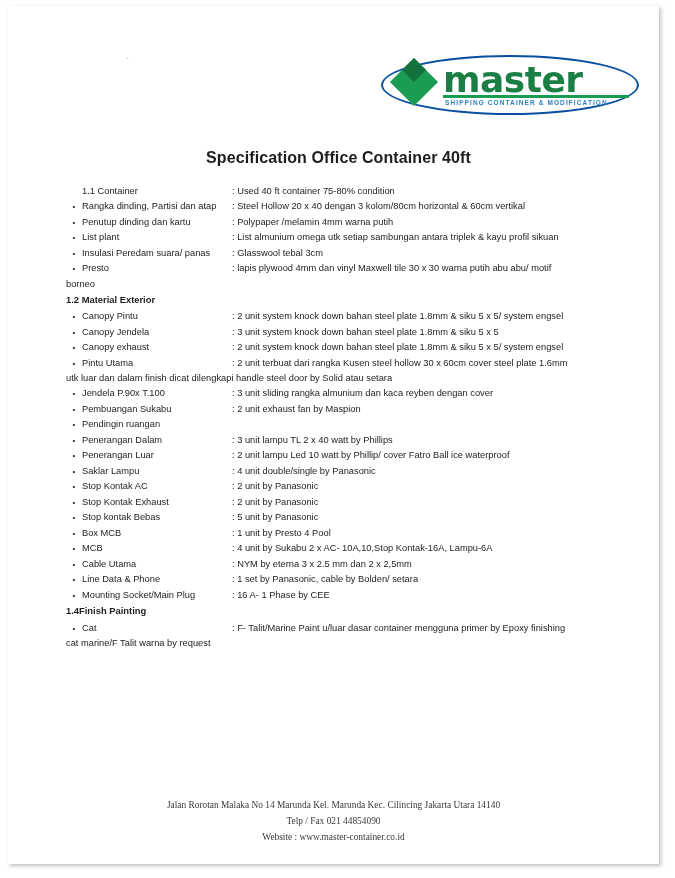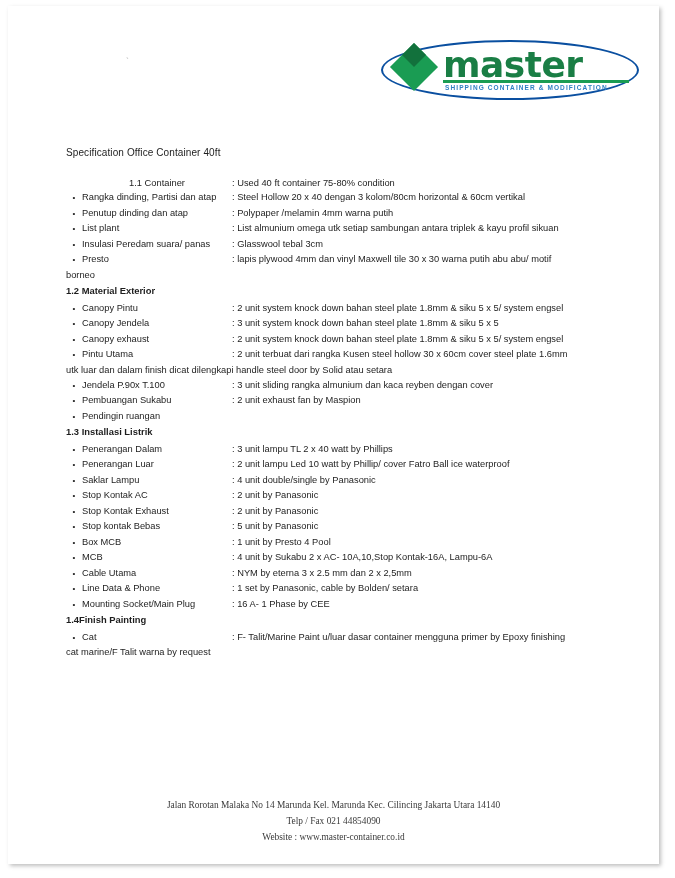--- a/index.html
+++ b/index.html
@@ -25,21 +25,21 @@
     width: 651px;
     height: 858px;
     background: #ffffff;
     box-shadow: 2px 2px 4px rgba(0,0,0,0.25);
     box-sizing: border-box;
   }
   
   .logo-block {
     position: absolute;
     right: 18px;
-    top: 30px;
+    top: 45px;
     width: 260px;
     height: 72px;
   }
   .logo-oval {
     position: absolute;
     left: 0;
     top: 4px;
     width: 258px;
     height: 60px;
     border: 2px solid #0a4fa0;
@@ -102,22 +102,23 @@
   .content {
     position: absolute;
     left: 58px;
     top: 140px;
     width: 545px;
     font-size: 9.3px;
     color: #1d1d1d;
     line-height: 1.45;
   }
   .doc-title {
-    font-size: 10px;
-    font-weight: normal;
+    text-align: center;
+    font-size: 16px;
+    font-weight: bold;
     margin: 0 0 16px 0;
     letter-spacing: 0.1px;
   }
   .section-head {
     font-weight: bold;
     font-size: 9.4px;
     margin: 0 0 4px 0;
   }
   .row {
     display: flex;
@@ -138,21 +139,21 @@
   .label {
     width: 150px;
     flex: 0 0 150px;
   }
   .value {
     flex: 1 1 auto;
   }
   .plain-line {
     margin: 0 0 1.5px 0;
   }
-  .first-row .label { width: 150px; flex: 0 0 150px; text-align: center; }
+  .first-row .label { width: 150px; flex: 0 0 150px; }
   
   .footer {
     position: absolute;
     left: 0;
     right: 0;
     bottom: 18px;
     text-align: center;
     font-family: Liberation Serif, serif;
     font-size: 9.4px;
     color: #3a3a3a;
@@ -185,21 +186,21 @@
         <div class="value">: Used 40 ft container 75-80% condition</div>
       </div>
 
       <div class="row">
         <div class="bullet">•</div>
         <div class="label">Rangka dinding, Partisi dan atap</div>
         <div class="value">: Steel Hollow 20 x 40 dengan 3 kolom/80cm horizontal &amp; 60cm vertikal</div>
       </div>
       <div class="row">
         <div class="bullet">•</div>
-        <div class="label">Penutup dinding dan atap</div>
+        <div class="label">Penutup dinding dan kartu</div>
         <div class="value">: Polypaper /melamin 4mm warna putih</div>
       </div>
       <div class="row">
         <div class="bullet">•</div>
         <div class="label">List plant</div>
         <div class="value">: List almunium omega utk setiap sambungan antara triplek &amp; kayu profil sikuan</div>
       </div>
       <div class="row">
         <div class="bullet">•</div>
         <div class="label">Insulasi Peredam suara/ panas</div>
@@ -242,21 +243,20 @@
       <div class="row">
         <div class="bullet">•</div>
         <div class="label">Pembuangan Sukabu</div>
         <div class="value">: 2 unit exhaust fan by Maspion</div>
       </div>
       <div class="row">
         <div class="bullet">•</div>
         <div class="label">Pendingin ruangan</div>
       </div>
 
-      <div class="section-head">1.3 Installasi Listrik</div>
       <div class="row">
         <div class="bullet">•</div>
         <div class="label">Penerangan Dalam</div>
         <div class="value">: 3 unit lampu TL 2 x 40 watt by Phillips</div>
       </div>
       <div class="row">
         <div class="bullet">•</div>
         <div class="label">Penerangan Luar</div>
         <div class="value">: 2 unit lampu Led 10 watt by Phillip/ cover Fatro Ball ice waterproof</div>
       </div>

